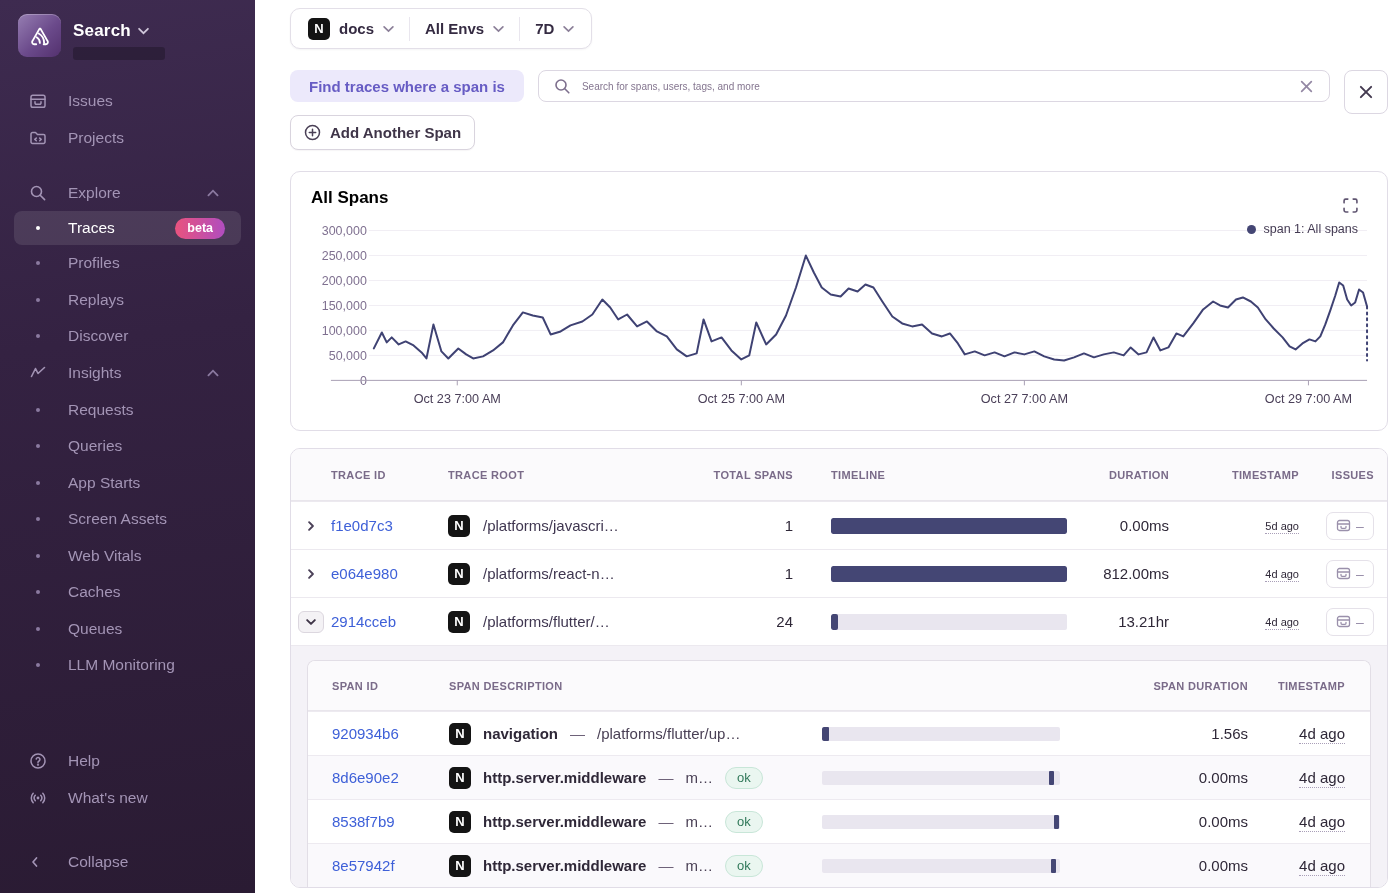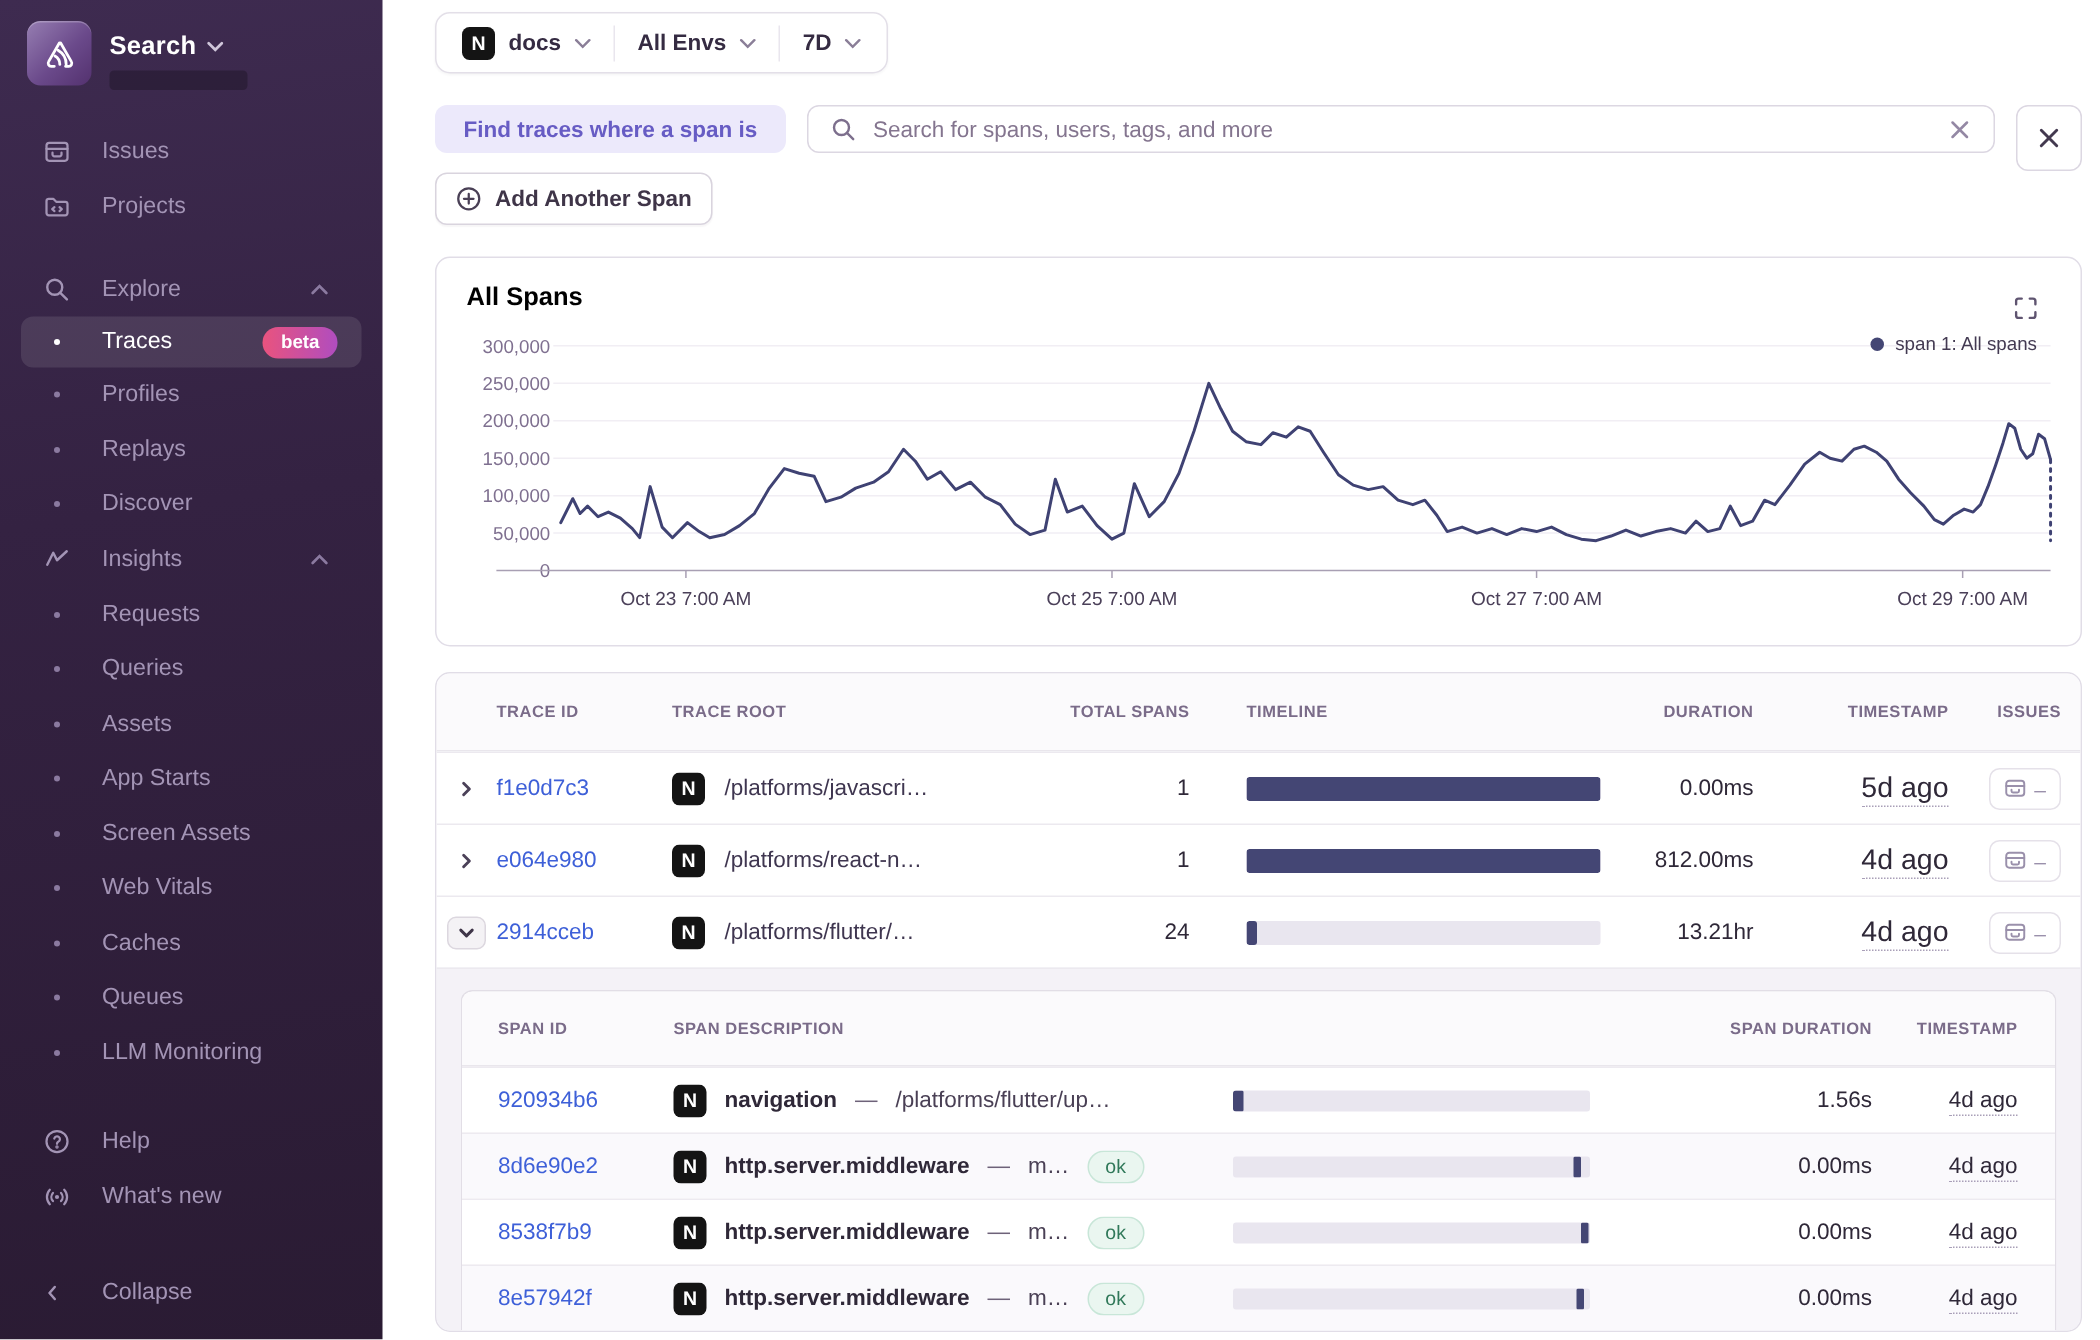--- a/index.html
+++ b/index.html
@@ -54,21 +54,21 @@
   .n-logo { width:22px; height:22px; border-radius:5px; background:#141414; color:#fff;
     display:flex; align-items:center; justify-content:center;
     font-size:13px; font-weight:700; }
 
   .query-row { margin-top:21px; display:flex; gap:14px; height:32px; }
   .find-btn { background:#ece9fb; border:none; border-radius:8px; padding:0 19px;
     color:#675cc4; font-size:15px; font-weight:700; cursor:pointer;
     font-family:inherit; }
   .search-box { flex:1; display:flex; align-items:center; gap:11px;
     border:1px solid #dcd7e2; border-radius:8px; padding:0 15px; background:#fff; }
-  .search-box input { flex:1; border:none; outline:none; font-size:15px;
+  .search-box input { flex:1; border:none; outline:none; font-size:10px;
     color:#352b42; font-family:inherit; }
   .search-box input::placeholder { color:#84758f; }
   .icon-btn { width:44px; height:44px; border:1px solid #dcd7e2; border-radius:8px;
     background:#fff; display:flex; align-items:center; justify-content:center;
     cursor:pointer; }
   .add-row { margin-top:13px; }
   .add-btn { display:inline-flex; align-items:center; gap:9px; height:35px;
     border:1px solid #d9d4de; border-radius:8px; background:#fff; padding:0 13px;
     font-size:15px; font-weight:700; color:#3f3548; cursor:pointer;
     font-family:inherit; box-shadow:0 1px 1px rgba(43,34,51,.04); }
@@ -107,21 +107,21 @@
     cursor:pointer; }
   .id-link { color:#3e60d8; font-size:15px; text-decoration:none; cursor:pointer; }
   .root-cell { display:flex; align-items:center; gap:13px; padding-left:10px;
     font-size:15px; color:#3f3650; white-space:nowrap; overflow:hidden; }
   .num-cell { text-align:right; font-size:15px; color:#2f2838; }
   .track { position:relative; height:16px; background:#e9e6ef; border-radius:2px;
     width:236px; overflow:hidden; }
   .track .bar { position:absolute; top:0; bottom:0; background:#444674;
     border-radius:2px; }
   .dur-cell { text-align:right; font-size:15px; color:#2f2838; }
-  .ts-cell { text-align:right; font-size:19px; color:#2f2838; }
+  .ts-cell { text-align:right; font-size:11px; color:#2f2838; }
   .ts-cell span { border-bottom:1px dotted #a99fb8; padding-bottom:1px; cursor:pointer; }
   .issues-cell { display:flex; justify-content:flex-end; padding-right:13px; }
   .issues-btn { width:48px; height:28px; border:1px solid #e5e1e9; border-radius:7px;
     background:#fff; display:flex; align-items:center; justify-content:center;
     gap:5px; cursor:pointer; color:#9a90ab; font-size:14px; }
 
   
   .expanded-wrap { background:#f4f2f7; padding:14px 16px 0; border-top:1px solid #ece9ef; }
   .span-panel { background:#fff; border:1px solid #e2dee6; border-bottom:none;
     border-radius:8px 8px 0 0; overflow:hidden; }
@@ -242,24 +242,20 @@
           </svg>
       </span>
     </div>
     <div class="sub-item">
       <span class="dot"></span>
       <span>Requests</span>
     </div>
     <div class="sub-item">
       <span class="dot"></span>
       <span>Queries</span>
-    </div>
-    <div class="sub-item">
-      <span class="dot"></span>
-      <span>Assets</span>
     </div>
     <div class="sub-item">
       <span class="dot"></span>
       <span>App Starts</span>
     </div>
     <div class="sub-item">
       <span class="dot"></span>
       <span>Screen Assets</span>
     </div>
     <div class="sub-item">

